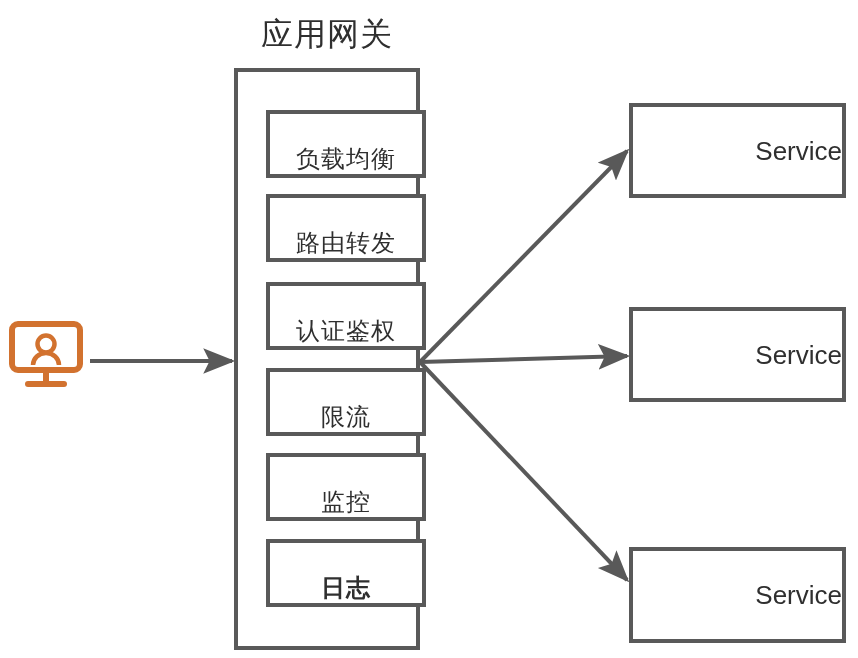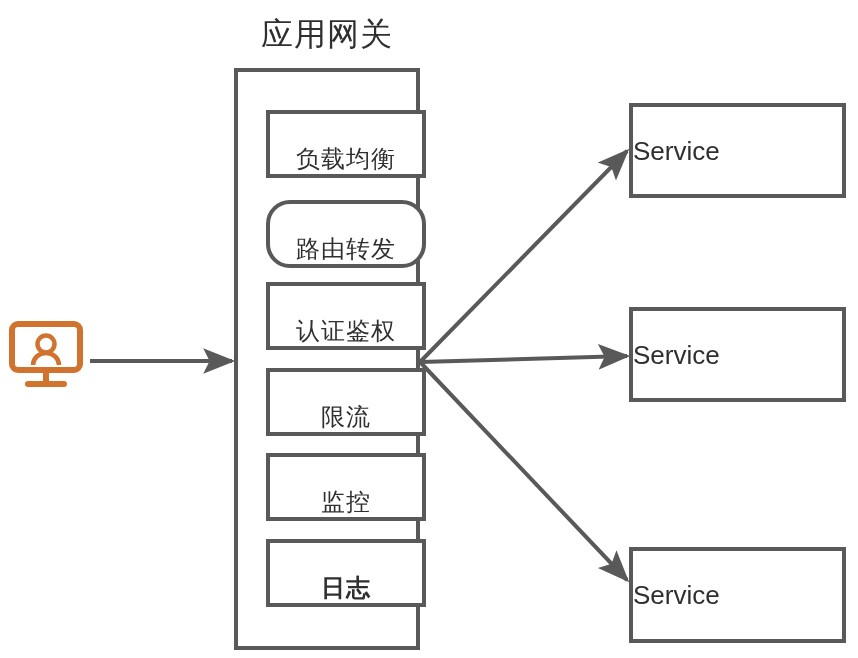--- a/index.html
+++ b/index.html
@@ -75,21 +75,21 @@
   
   .service-box {
     position: absolute;
     left: 629px;
     width: 217px;
     box-sizing: border-box;
     border: 4px solid #595959;
     background: #ffffff;
     display: flex;
     align-items: center;
-    justify-content: flex-start;
+    justify-content: flex-end;
   }
   .service-label {
     font-size: 26px;
     line-height: 32px;
     color: #2f2f2f;
     white-space: nowrap;
   }
 
   
   .client-icon {
@@ -136,21 +136,21 @@
 </div>
 
 <div class="gateway-title">应用网关</div>
 
 <div class="gateway-box"></div>
 
 <div class="feature-box" style="top:110px;">
   <span class="feature-label">负载均衡</span>
 </div>
 
-<div class="feature-box" style="top:200px;border-radius:24px;">
+<div class="feature-box" style="top:194px;">
   <span class="feature-label">路由转发</span>
 </div>
 
 <div class="feature-box" style="top:282px;">
   <span class="feature-label">认证鉴权</span>
 </div>
 
 <div class="feature-box" style="top:368px;">
   <span class="feature-label">限流</span>
 </div>

